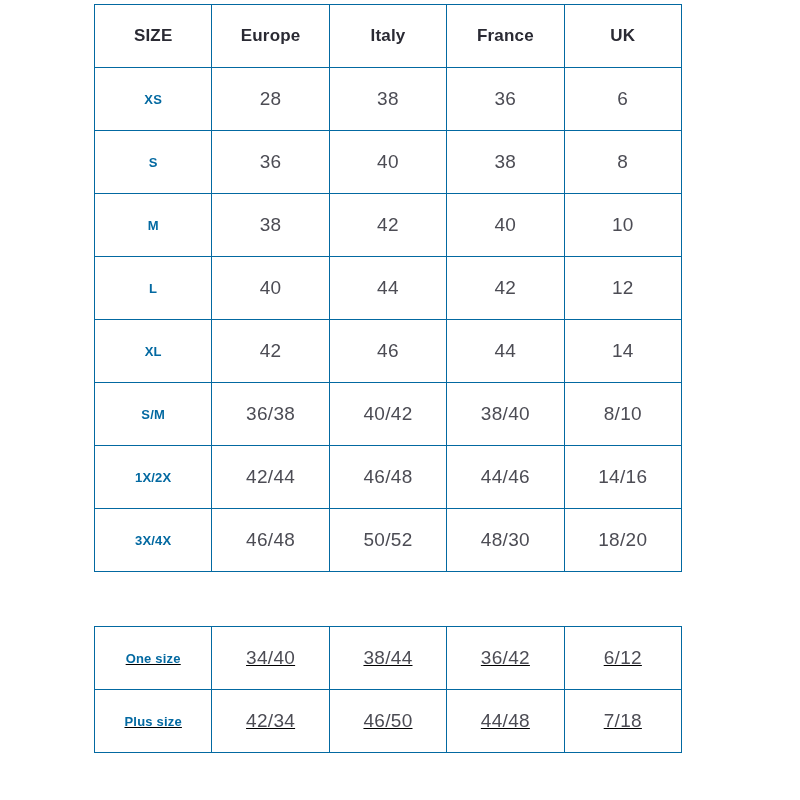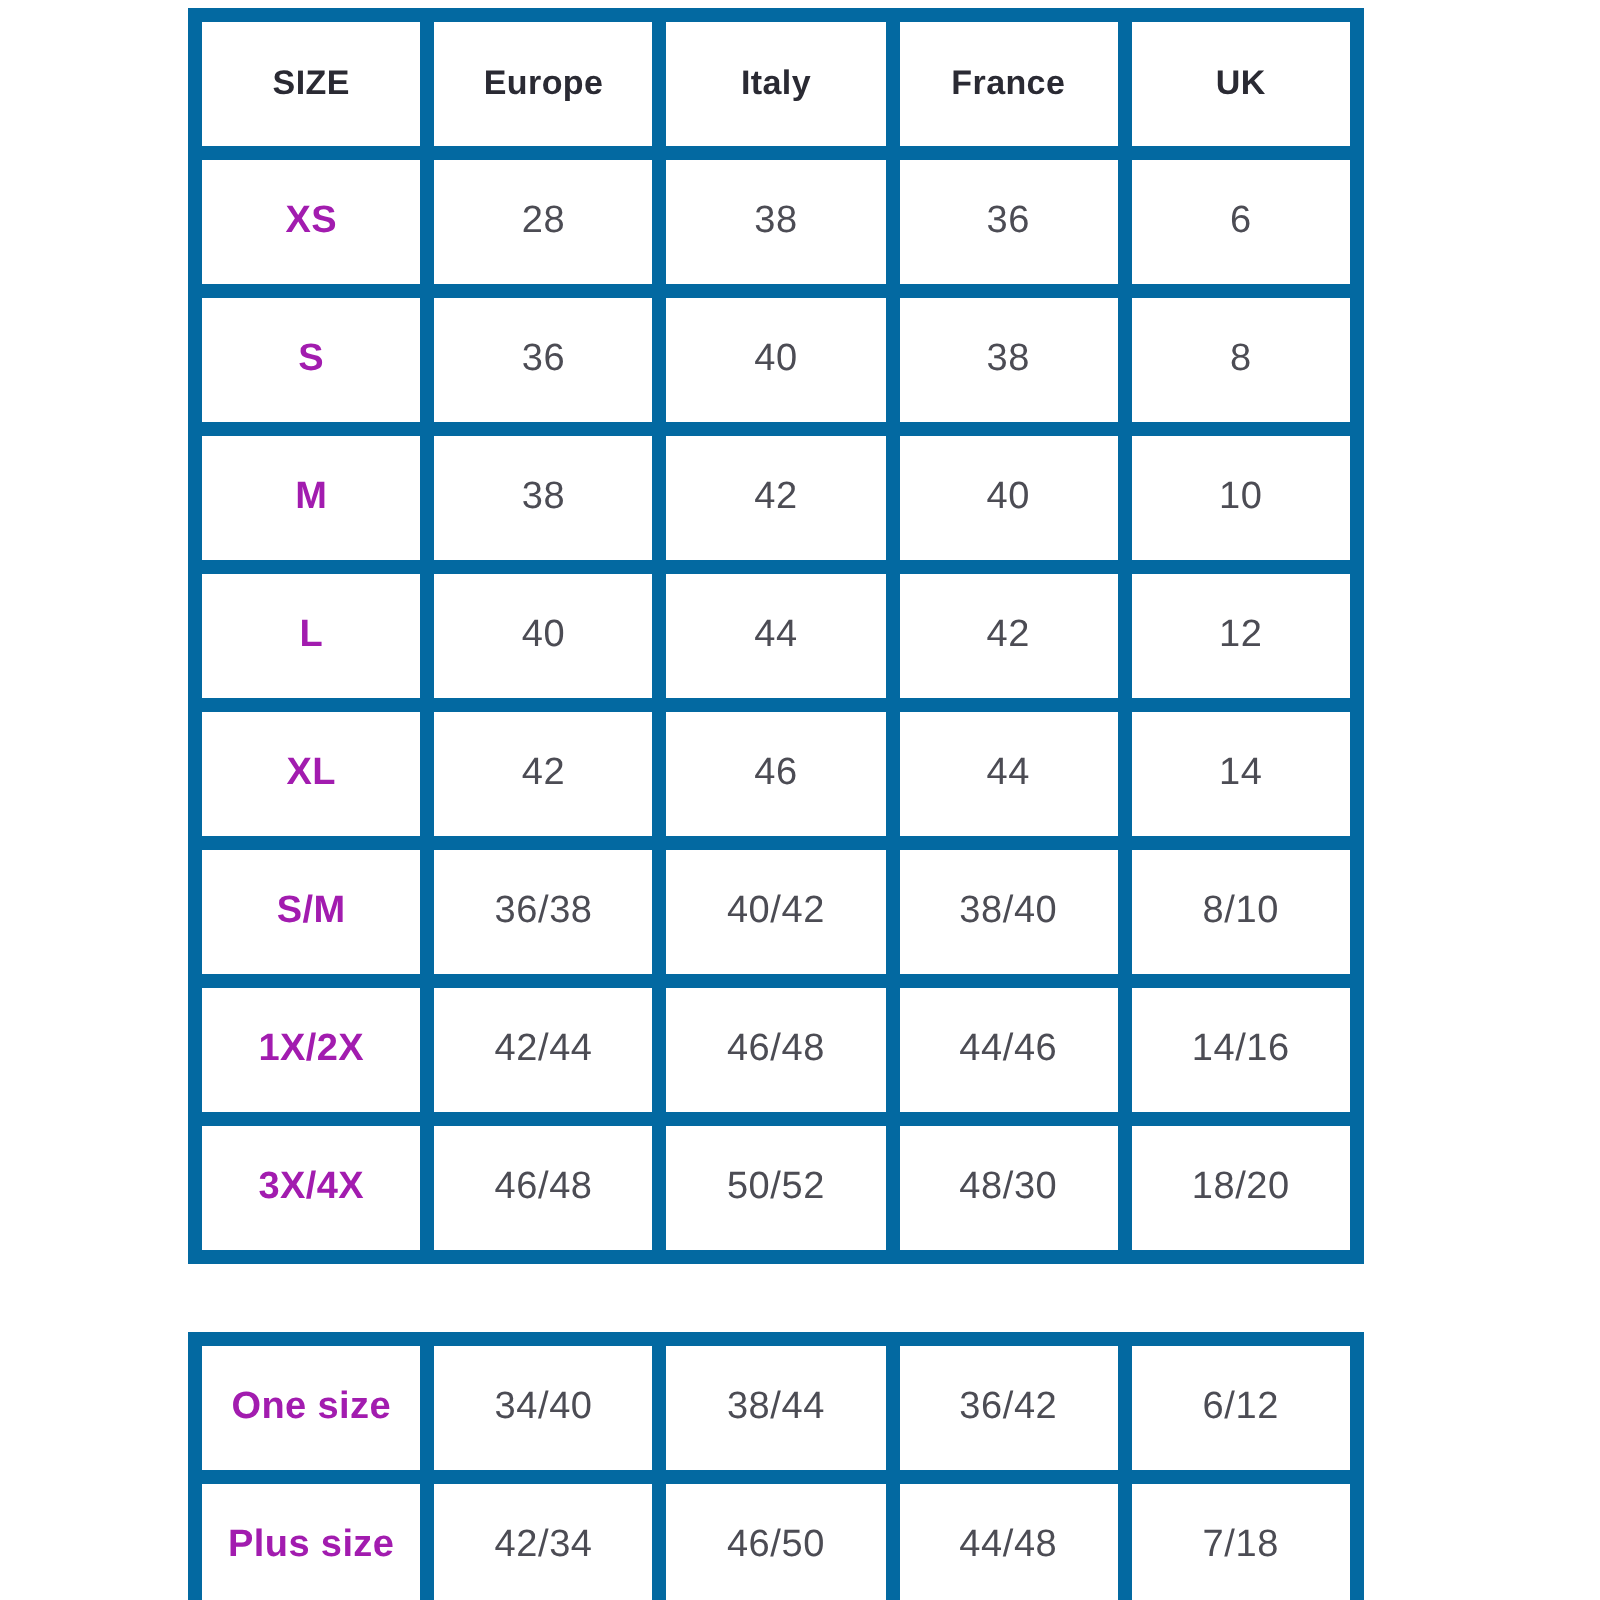--- a/index.html
+++ b/index.html
@@ -20,46 +20,47 @@
     top: 4px;
     width: 588px;
   }
   table.size-table {
     border-collapse: collapse;
     table-layout: fixed;
     width: 588px;
   }
   table.size-table th,
   table.size-table td {
-    border: 7px solid #0369a1;
+    border: 1px solid #0369a1;
     height: 62px;
     text-align: center;
     vertical-align: middle;
     padding: 0;
   }
   table.size-table th {
     font-size: 17px;
     font-weight: 700;
     color: #2a2a33;
     letter-spacing: 0.2px;
   }
   table.size-table td {
     font-size: 19px;
     font-weight: 400;
     color: #4c4c54;
     letter-spacing: 0.3px;
   }
   table.size-table td.row-label {
-    font-size: 19px;
+    font-size: 13px;
     font-weight: 700;
-    color: #a21caf;
+    color: #0369a1;
     letter-spacing: 0.2px;
   }
   .secondary {
-    margin-top: 34px;
+    margin-top: 54px;
+    text-decoration: underline;
   }
 </style>
 </head>
 <body>
 
 <div class="chart-wrap">
 
   <table class="size-table primary">
     <thead>
       <tr>

